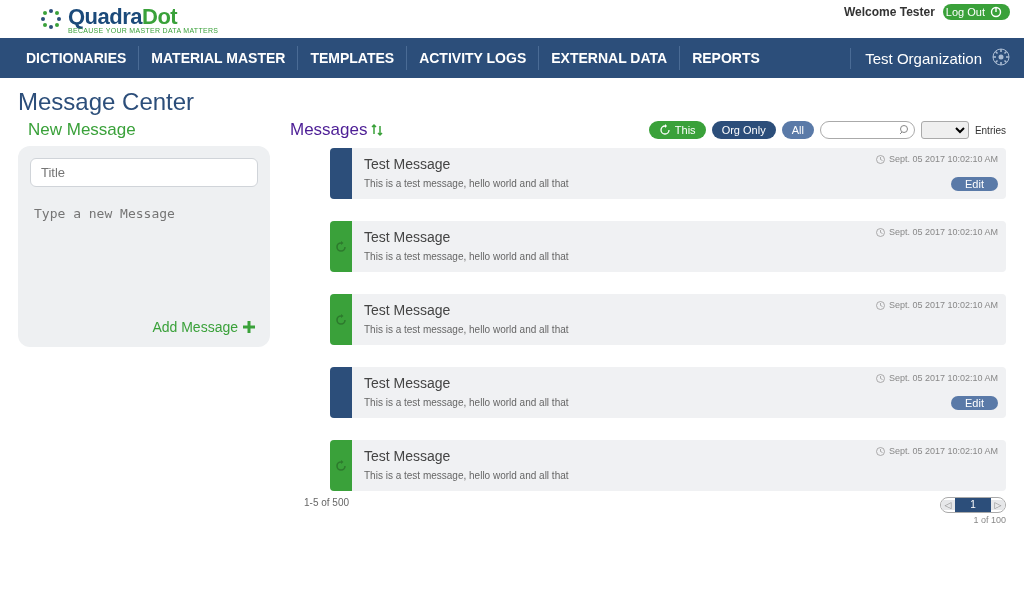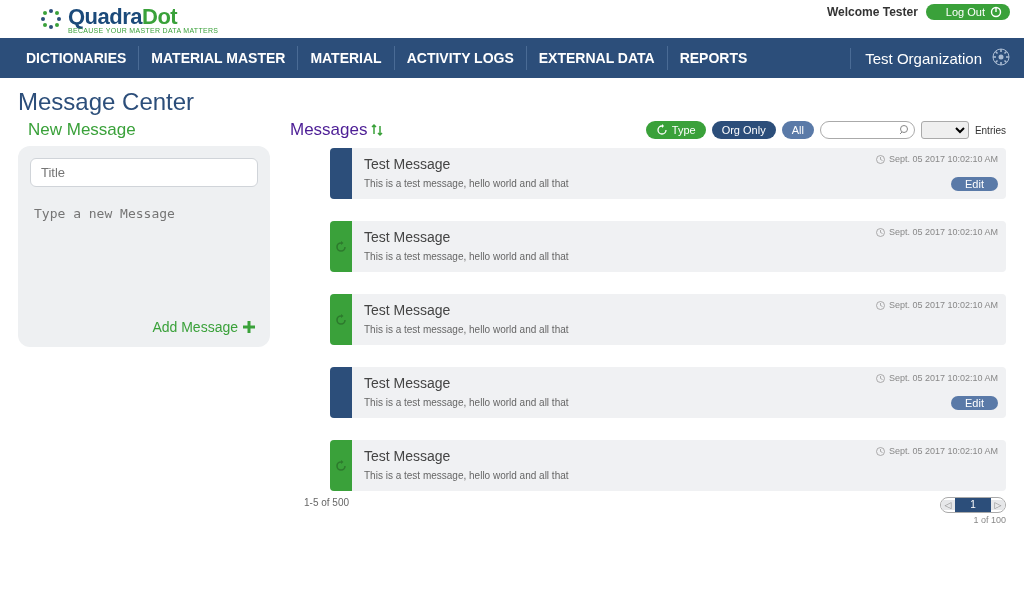--- a/index.html
+++ b/index.html
@@ -7,21 +7,21 @@
   
   .topbar { display: flex; justify-content: space-between; align-items: flex-start; padding: 4px 14px 4px 10px; margin-left: 28px; }
   .logo { display: flex; align-items: center; gap: 4px; }
   .logo-icon svg { display: block; }
   .logo-text { font-size: 22px; font-weight: 700; color: #1b4a7a; letter-spacing: -0.5px; }
   .logo-text .green { color: #3aa13a; }
   .logo-sub { font-size: 7px; color: #3aa13a; letter-spacing: 0.3px; margin-top: -3px; }
   
   .userarea { display: flex; align-items: center; gap: 8px; }
   .welcome { font-size: 12px; font-weight: 600; }
-  .logout { background: #3aa13a; color: #fff; border: none; border-radius: 10px; padding: 2px 8px 2px 20px; font-size: 11px; display: flex; align-items: center; gap: 5px; cursor: pointer; }
+  .logout { background: #3aa13a; color: #fff; border: none; border-radius: 10px; padding: 2px 8px 2px 3px; font-size: 11px; display: flex; align-items: center; gap: 5px; cursor: pointer; }
   .logout svg { display: block; }
   
   .navbar { background: #2c4e7a; color: #fff; display: flex; align-items: center; padding: 0 14px; height: 40px; }
   .navitems { display: flex; gap: 0; flex: 1; }
   .navitem { color: #fff; font-weight: 700; font-size: 14px; padding: 4px 12px; border-right: 1px solid #4a6b95; cursor: pointer; }
   .navitem:last-child { border-right: none; }
   .org-area { display: flex; align-items: center; gap: 10px; border-left: 1px solid #4a6b95; padding-left: 14px; }
   .orgname { font-size: 15px; }
   .settings-icon { cursor: pointer; }
   
@@ -105,21 +105,21 @@
           <line x1="6" y1="1" x2="6" y2="6" stroke="#fff" stroke-width="1.4"></line>
         </svg>
     </button>
   </div>
 </div>
 
 <div class="navbar">
   <div class="navitems" id="navitems">
       <div class="navitem">DICTIONARIES</div>
       <div class="navitem">MATERIAL MASTER</div>
-      <div class="navitem">MATERIAL</div>
+      <div class="navitem">TEMPLATES</div>
       <div class="navitem">ACTIVITY LOGS</div>
       <div class="navitem">EXTERNAL DATA</div>
       <div class="navitem">REPORTS</div>
     </div>
   <div class="org-area">
     <span class="orgname">Test Organization</span>
     <span class="settings-icon">
       <svg width="18" height="18" viewBox="0 0 18 18">
           <circle cx="9" cy="9" r="8" fill="none" stroke="#a9bbd2" stroke-width="1"></circle>
           <circle cx="9" cy="9" r="2.5" fill="#a9bbd2"></circle>
@@ -167,21 +167,21 @@
                 <path d="M9 12 L9 3 M7 10 L9 12 L11 10" stroke="#3aa13a" stroke-width="1.5" fill="none"></path>
               </svg>
           </span>
         </div>
         <div class="filters">
           <div class="pill pill-green">
             <svg width="12" height="12" viewBox="0 0 12 12">
                 <path d="M10 6 A4 4 0 1 1 6 2" fill="none" stroke="#fff" stroke-width="1.3"></path>
                 <path d="M6 0 L8 2 L6 4" fill="#fff"></path>
               </svg>
-            <span>Type</span>
+            <span>This</span>
           </div>
           <div class="pill pill-navy">
               <span>Org Only</span>
             </div>
           <div class="pill pill-blue">
               <span>All</span>
             </div>
           <div class="search-wrap">
             <input class="search-box" style="">
             <svg width="11" height="11" viewBox="0 0 11 11">

